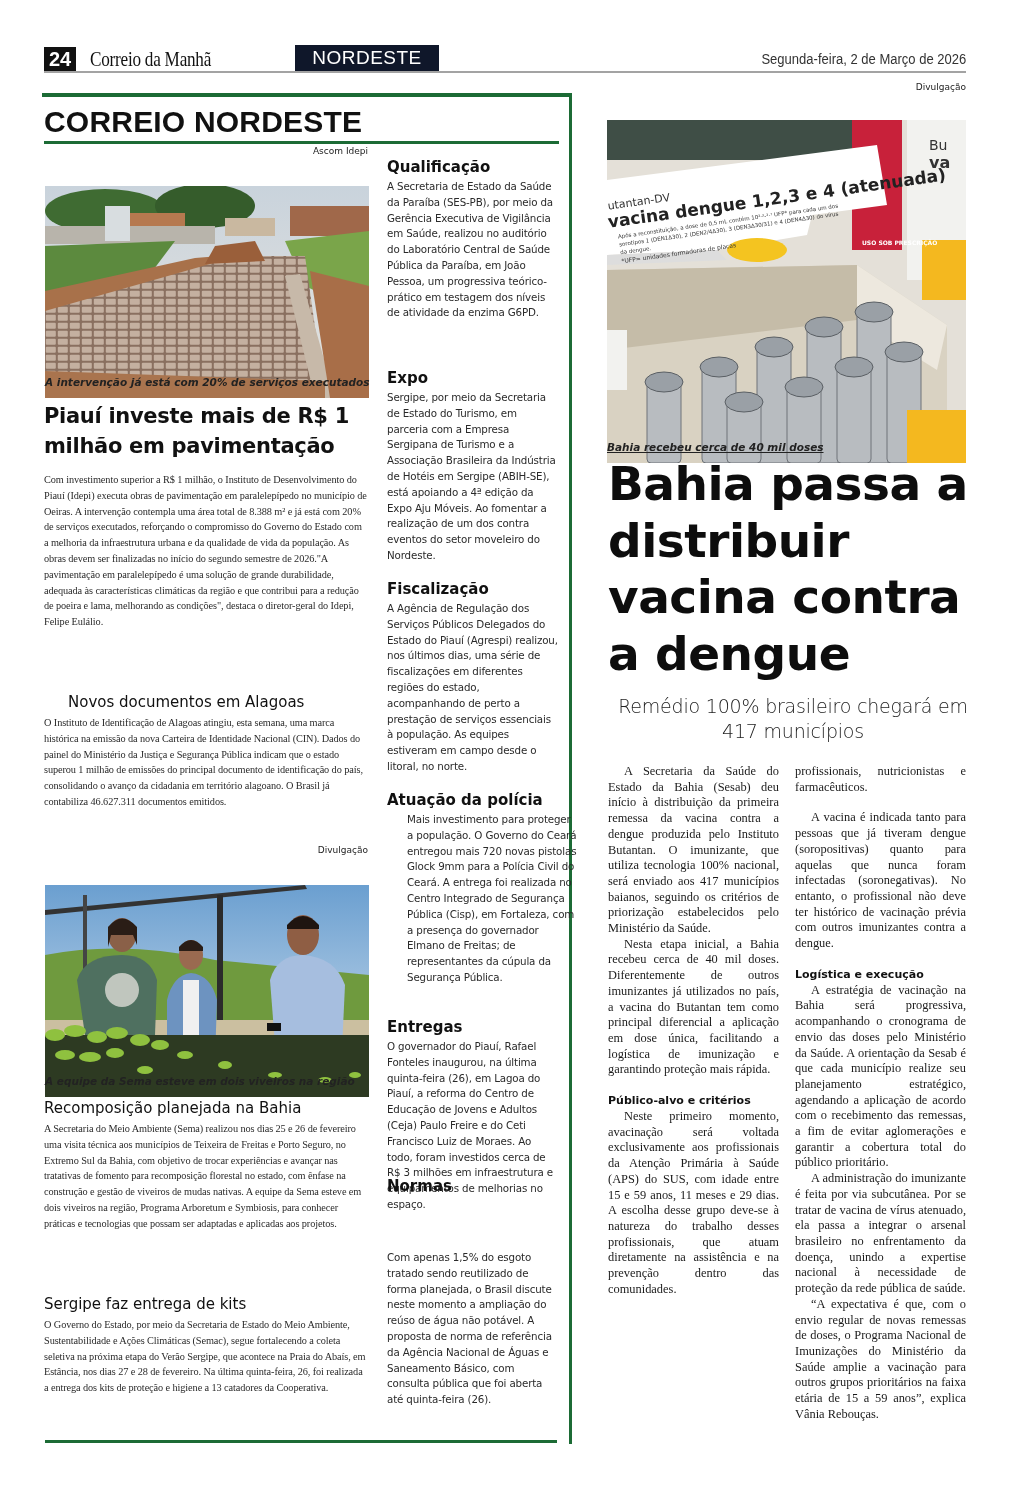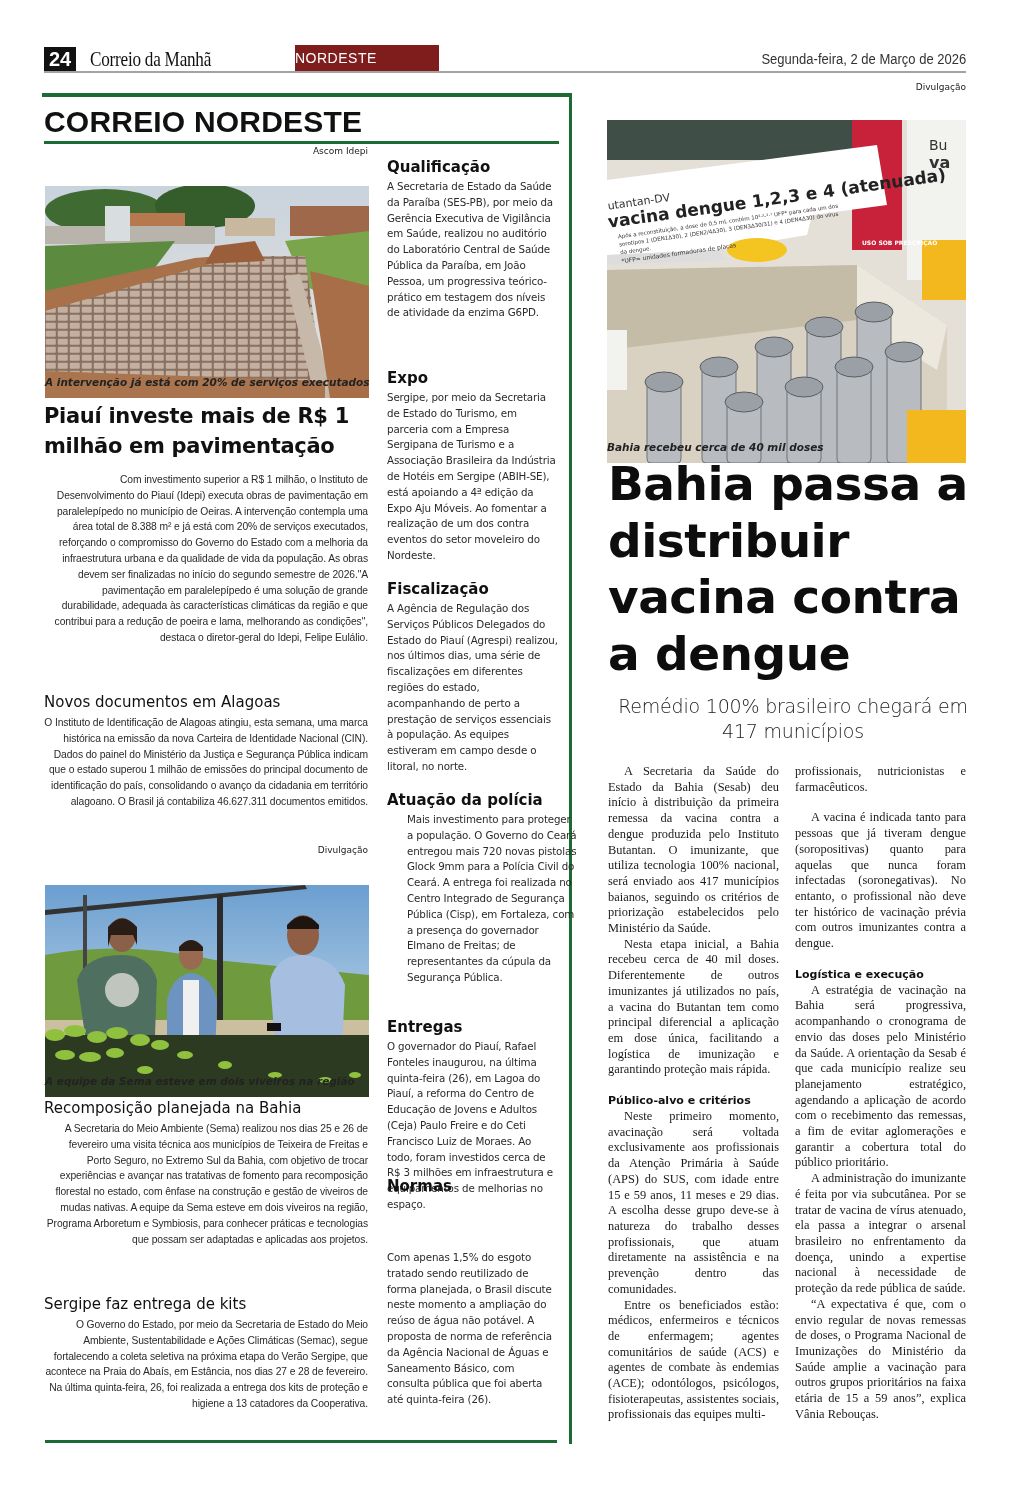--- a/index.html
+++ b/index.html
@@ -5,43 +5,43 @@
   * { box-sizing: border-box; margin: 0; padding: 0; }
   html, body { width: 1010px; height: 1488px; background: #ffffff; overflow: hidden; }
   body { position: relative; font-family: "DejaVu Sans", sans-serif; color: #1a1a1a; }
 
   
   .masthead { position: absolute; left: 44px; top: 45px; width: 922px; height: 28px; border-bottom: 2px solid #a3a3a3; }
   .page-num { position: absolute; left: 0; top: 2px; height: 24px; width: 32px; background: #111; color: #fff;
     font-family: "Liberation Sans", sans-serif; font-weight: bold; font-size: 20px; line-height: 24px; text-align: center; }
   .paper-name { position: absolute; left: 46px; top: 1px; font-family: "Liberation Serif", serif; font-size: 22px;
     line-height: 26px; color: #111; transform: scaleX(0.78); transform-origin: left; letter-spacing: -0.3px; }
-  .section-tag { position: absolute; left: 251px; top: 0; width: 144px; height: 26px; background: #7f1d1d; color: #fff;
-    font-family: "Liberation Sans", sans-serif; font-size: 14px; line-height: 26px; letter-spacing: 0.5px; }
+  .section-tag { position: absolute; left: 251px; top: 0; width: 144px; height: 26px; background: #0f172a; color: #fff;
+    font-family: "Liberation Sans", sans-serif; font-size: 19px; line-height: 26px; text-align: center; letter-spacing: 0.5px; }
   .issue-date { position: absolute; right: 0; top: 6px; font-family: "Liberation Sans", sans-serif; font-size: 14px;
     color: #333; transform: scaleX(0.93); transform-origin: right; }
 
   
   .green-top { position: absolute; left: 42px; top: 93px; width: 530px; height: 4px; background: #1c6b35; }
   .green-right { position: absolute; left: 569px; top: 93px; width: 3px; height: 1351px; background: #1c6b35; }
   .green-under-title { position: absolute; left: 44px; top: 141px; width: 515px; height: 3px; background: #1c6b35; }
   .green-bottom { position: absolute; left: 45px; top: 1440px; width: 512px; height: 3px; background: #1c6b35; }
   .box-title { position: absolute; left: 44px; top: 104px; font-family: "Liberation Sans", sans-serif; font-weight: bold;
     font-size: 30px; line-height: 36px; color: #111; letter-spacing: 0.2px; }
 
   .credit { position: absolute; font-family: "DejaVu Sans", sans-serif; font-size: 9px; color: #222; text-align: right; }
   .caption { position: absolute; font-family: "DejaVu Sans", sans-serif; font-style: italic; font-weight: bold; font-size: 10.5px; color: #222; white-space: nowrap; }
 
   .photo { position: absolute; overflow: hidden; margin-top: 28px; }
 
   
   .lcol-head-big { position: absolute; left: 44px; top: 401px; width: 330px; font-family: "DejaVu Sans", sans-serif;
     font-size: 21px; line-height: 30px; color: #111; letter-spacing: -0.3px; }
-  .lbody { position: absolute; left: 44px; width: 324px; font-family: Liberation Sans, sans-serif; font-size: 10.3px;
-    line-height: 15.8px; color: #2a2a2a; letter-spacing: -0.1px; text-align: right; }
+  .lbody { position: absolute; left: 44px; width: 324px; font-family: Liberation Serif, serif; font-size: 10.3px;
+    line-height: 15.8px; color: #2a2a2a; letter-spacing: -0.1px; }
   .lsub { position: absolute; left: 44px; width: 330px; font-family: "DejaVu Sans", sans-serif; font-size: 15px;
     line-height: 20px; color: #111; font-weight: normal; }
 
   
   .mhead { position: absolute; left: 387px; width: 175px; font-family: "DejaVu Sans", sans-serif; font-size: 15px;
     line-height: 20px; color: #111; }
   .mbody { position: absolute; left: 387px; width: 172px; font-family: "DejaVu Sans", sans-serif; font-size: 10.3px;
     line-height: 15.8px; color: #2a2a2a; letter-spacing: -0.15px; }
 
   
@@ -101,21 +101,21 @@
     <path d="M265 85 L324 100 L324 212 L285 212 Z" fill="#a86e48"></path>
     <path d="M170 60 L210 55 L220 75 L160 78 Z" fill="#9a5f3a"></path>
     <path d="M0 185 L280 195 L280 212 L0 212 Z" fill="#a9744e"></path>
   </svg>
 </div>
 <div class="caption" style="left:45px; top:376px;">A intervenção já está com 20% de serviços executados</div>
 
 <h2 class="lcol-head-big">Piauí investe mais de R$ 1 milhão em pavimentação</h2>
 <p class="lbody" style="top:472px;">Com investimento superior a R$ 1 milhão, o Instituto de Desenvolvimento do Piauí (Idepi) executa obras de pavimentação em paralelepípedo no município de Oeiras. A intervenção contempla uma área total de 8.388 m² e já está com 20% de serviços executados, reforçando o compromisso do Governo do Estado com a melhoria da infraestrutura urbana e da qualidade de vida da população. As obras devem ser finalizadas no início do segundo semestre de 2026."A pavimentação em paralelepípedo é uma solução de grande durabilidade, adequada às características climáticas da região e que contribui para a redução de poeira e lama, melhorando as condições", destaca o diretor-geral do Idepi, Felipe Eulálio.</p>
 
-<h3 class="lsub" style="top:692px;">Novos documentos em Alagoas</h3>
+<h3 class="lsub" style="top:692px;margin-left:24px;">Novos documentos em Alagoas</h3>
 <p class="lbody" style="top:715px;">O Instituto de Identificação de Alagoas atingiu, esta semana, uma marca histórica na emissão da nova Carteira de Identidade Nacional (CIN). Dados do painel do Ministério da Justiça e Segurança Pública indicam que o estado superou 1 milhão de emissões do principal documento de identificação do país, consolidando o avanço da cidadania em território alagoano. O Brasil já contabiliza 46.627.311 documentos emitidos.</p>
 
 <div class="credit" style="left:250px; top:845px; width:118px;">Divulgação</div>
 <div class="photo" style="left:45px; top:857px; width:324px; height:212px;">
   <svg width="324" height="212" viewBox="0 0 324 212">
     <defs>
       <linearGradient id="sky2" x1="0" y1="0" x2="0" y2="1">
         <stop offset="0" stop-color="#6b9fd0"></stop>
           <stop offset="1" stop-color="#d4e3ef"></stop>
       </linearGradient>
@@ -237,32 +237,31 @@
         <ellipse cx="137" cy="282" rx="19" ry="10"></ellipse>
         <ellipse cx="197" cy="267" rx="19" ry="10"></ellipse>
         <ellipse cx="247" cy="247" rx="19" ry="10"></ellipse>
         <ellipse cx="297" cy="232" rx="19" ry="10"></ellipse>
       </g>
     </g>
     <rect x="300" y="290" width="59" height="53" fill="#f4b81f"></rect>
     <rect x="0" y="210" width="20" height="60" fill="#f2f2ef"></rect>
   </svg>
 </div>
-<div class="caption" style="left:607px; top:441px;">Bahia recebeu cerca de 40 mil doses</div>
+<div class="caption" style="left:607px; top:441px;text-decoration:underline;">Bahia recebeu cerca de 40 mil doses</div>
 
 <h1 class="feature-head">Bahia passa a distribuir vacina contra a dengue</h1>
 <h2 class="feature-sub">Remédio 100% brasileiro chegará em 417 municípios</h2>
 
 <div class="scol" style="left:608px; top:764px; width:171px;">
   <p>A Secretaria da Saúde do Estado da Bahia (Sesab) deu início à distribuição da primeira remessa da vacina contra a dengue produzida pelo Instituto Butantan. O imunizante, que utiliza tecnologia 100% nacional, será enviado aos 417 municípios baianos, seguindo os critérios de priorização estabelecidos pelo Ministério da Saúde.</p>
   <p>Nesta etapa inicial, a Bahia recebeu cerca de 40 mil doses. Diferentemente de outros imunizantes já utilizados no país, a vacina do Butantan tem como principal diferencial a aplicação em dose única, facilitando a logística de imunização e garantindo proteção mais rápida.</p>
   <div class="gap"></div>
   <h4>Público-alvo e critérios</h4>
   <p>Neste primeiro momento, avacinação será voltada exclusivamente aos profissionais da Atenção Primária à Saúde (APS) do SUS, com idade entre 15 e 59 anos, 11 meses e 29 dias. A escolha desse grupo deve-se à natureza do trabalho desses profissionais, que atuam diretamente na assistência e na prevenção dentro das comunidades.</p>
-  <p>Entre os beneficiados estão: médicos, enfermeiros e técnicos de enfermagem; agentes comunitários de saúde (ACS) e agentes de combate às endemias (ACE); odontólogos, psicólogos, fisioterapeutas, assistentes sociais, profissionais das equipes multi-</p>
 </div>
 
 <div class="scol" style="left:795px; top:764px; width:171px;">
   <p class="noindent">profissionais, nutricionistas e farmacêuticos.</p>
   <div class="gap"></div>
   <p>A vacina é indicada tanto para pessoas que já tiveram dengue (soropositivas) quanto para aquelas que nunca foram infectadas (soronegativas). No entanto, o profissional não deve ter histórico de vacinação prévia com outros imunizantes contra a dengue.</p>
   <div class="gap"></div>
   <h4>Logística e execução</h4>
   <p>A estratégia de vacinação na Bahia será progressiva, acompanhando o cronograma de envio das doses pelo Ministério da Saúde. A orientação da Sesab é que cada município realize seu planejamento estratégico, agendando a aplicação de acordo com o recebimento das remessas, a fim de evitar aglomerações e garantir a cobertura total do público prioritário.</p>
   <p>A administração do imunizante é feita por via subcutânea. Por se tratar de vacina de vírus atenuado, ela passa a integrar o arsenal brasileiro no enfrentamento da doença, unindo a expertise nacional à necessidade de proteção da rede pública de saúde.</p>

